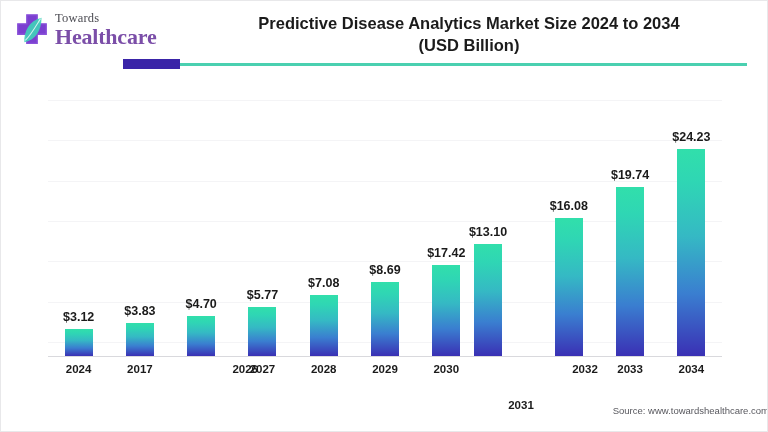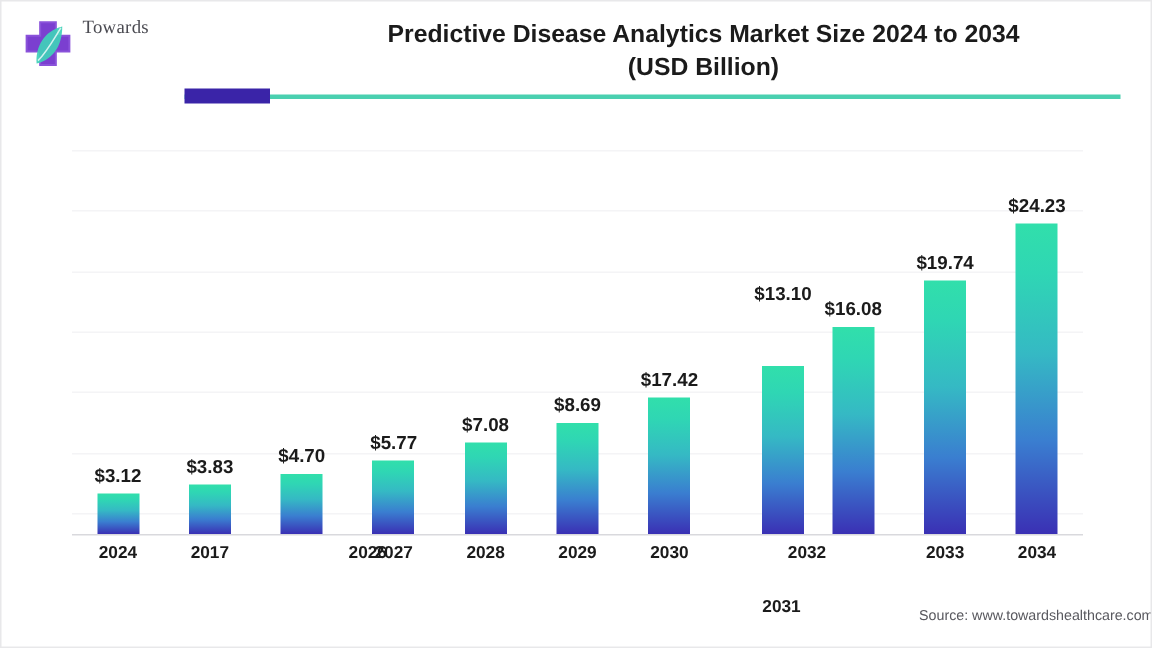--- a/index.html
+++ b/index.html
@@ -175,20 +175,21 @@
 
   <div class="logo-block">
     <svg class="logo-mark" viewBox="0 0 40 40">
       <path d="M14.5 4 h11 v9.5 h9.5 v11 h-9.5 v9.5 h-11 v-9.5 h-9.5 v-11 h9.5 z" fill="#7b3fd0"></path>
       <path d="M14.5 4 h11 v9.5 h9.5 v11 h-9.5 v9.5 h-11 v-9.5 h-9.5 v-11 h9.5 z" fill="none" stroke="#8a52da" stroke-width="1.4"></path>
       <path d="M30 7 C30 20 24 30 12 33 C11 22 17 10 30 7 Z" fill="#3fd0b8" opacity="0.92"></path>
       <path d="M29 8 C24 16 19 25 13 31" fill="none" stroke="#ffffff" stroke-width="1.1" opacity="0.75"></path>
     </svg>
     <span class="logo-words">
       <span class="logo-top">Towards</span>
+      <span class="logo-bottom">Healthcare</span>
     </span>
   </div>
 
   <div class="title">
     <span class="title-line">Predictive Disease Analytics Market Size 2024 to 2034</span>
     <span class="title-line">(USD Billion)</span>
   </div>
 
   <div class="accent-rule"></div>
   <div class="accent-rule-cap"></div>
@@ -226,21 +227,21 @@
           <div class="bar-rect" style="height: 60.6048px;"></div>
         </div>
         <div class="bar-slot" style="left: 297px; width: 80px;">
           <div class="bar-value">$8.69</div>
           <div class="bar-rect" style="height: 74.3864px;"></div>
         </div>
         <div class="bar-slot" style="left: 358.273px; width: 80px;">
           <div class="bar-value">$17.42</div>
           <div class="bar-rect" style="height: 91.3352px;"></div>
         </div>
-        <div class="bar-slot" style="left: 434px; width: 80px; gap: 36px;">
+        <div class="bar-slot" style="left: 400px; width: 80px;">
           <div class="bar-value">$13.10</div>
           <div class="bar-rect" style="height: 112.136px;"></div>
         </div>
         <div class="bar-slot" style="left: 480.818px; width: 80px;">
           <div class="bar-value">$16.08</div>
           <div class="bar-rect" style="height: 137.645px;"></div>
         </div>
         <div class="bar-slot" style="left: 542.091px; width: 80px;">
           <div class="bar-value">$19.74</div>
           <div class="bar-rect" style="height: 168.974px;"></div>
@@ -254,20 +255,20 @@
 
   <div class="cat-layer" id="cat-layer">
       <div class="cat-label" style="left: 30.6364px;">2024</div>
       <div class="cat-label" style="left: 91.9091px;">2017</div>
       <div class="cat-label" style="left: 153.182px; margin-left: 44px;">2026</div>
       <div class="cat-label" style="left: 214.455px;">2027</div>
       <div class="cat-label" style="left: 275.727px;">2028</div>
       <div class="cat-label" style="left: 337px;">2029</div>
       <div class="cat-label" style="left: 398.273px;">2030</div>
       <div class="cat-label" style="left: 473px; margin-top: 36px;">2031</div>
-      <div class="cat-label" style="left: 490px; text-align: center;">2032</div>
+      <div class="cat-label" style="left: 537px; text-align: center;">2032</div>
       <div class="cat-label" style="left: 582.091px;">2033</div>
       <div class="cat-label" style="left: 643.364px;">2034</div>
     </div>
 
   <div class="source">Source: www.towardshealthcare.com</div>
 
 </div>
 
 </body></html>

